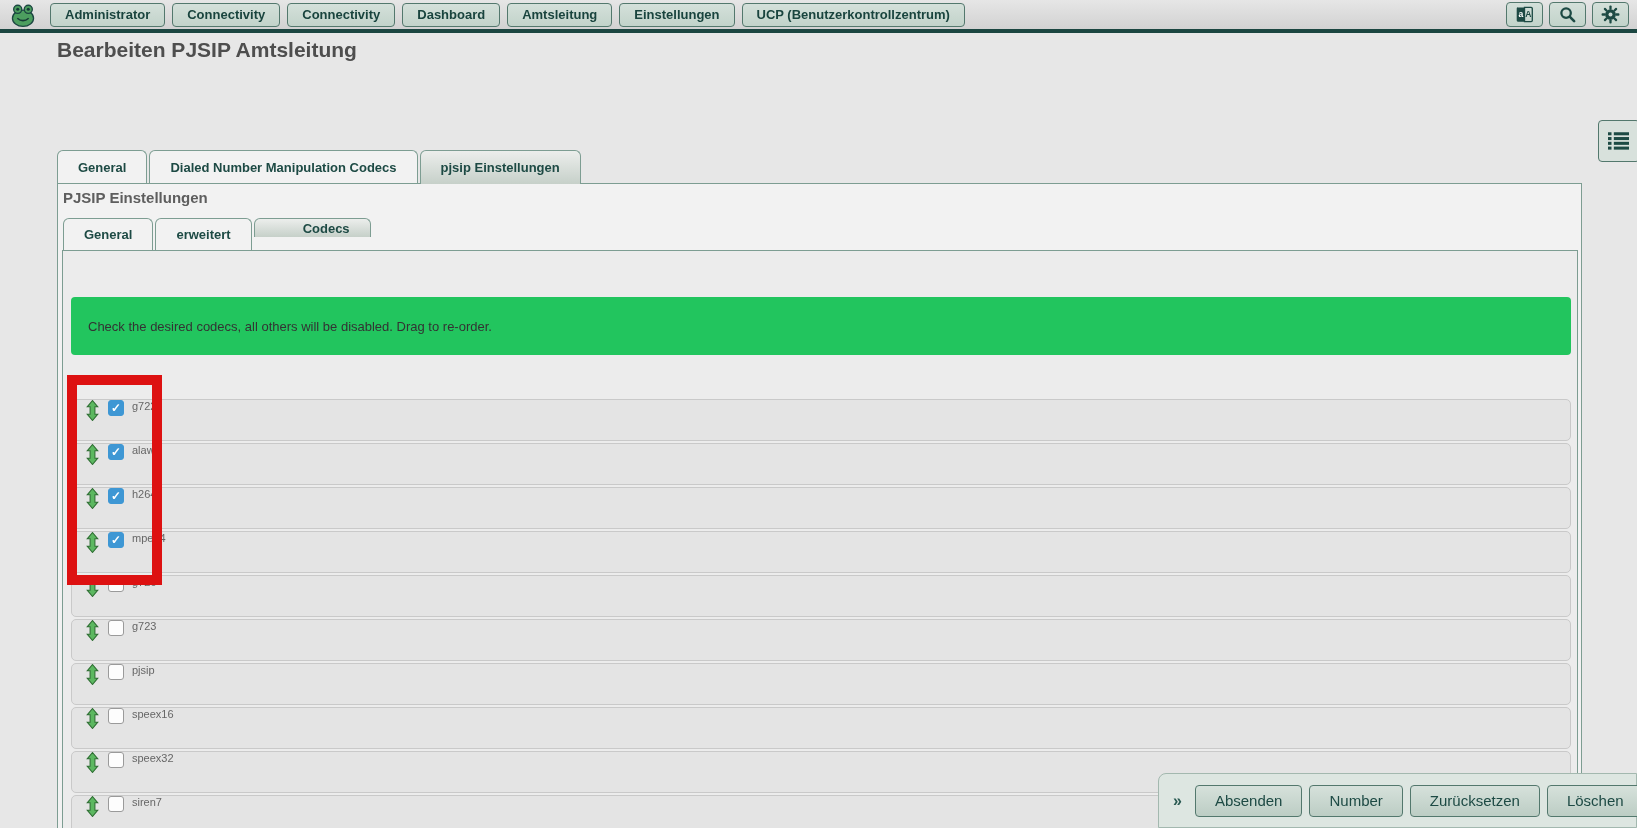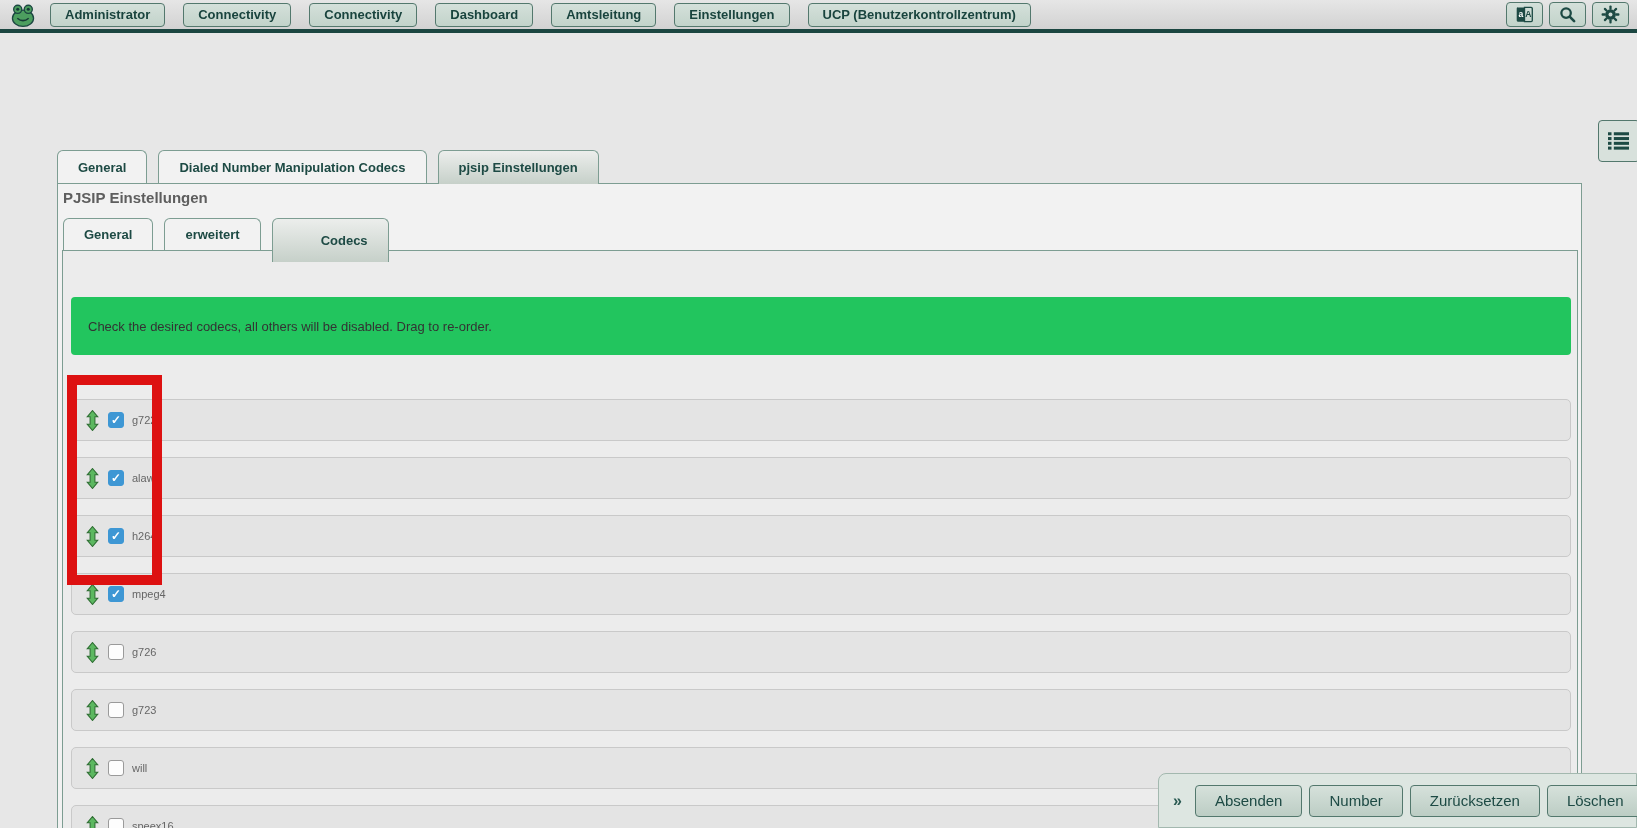--- a/index.html
+++ b/index.html
@@ -13,21 +13,21 @@
   #screen { position:absolute; inset:0; width:1637px; height:828px; overflow:hidden; }
 
   
   .navbar {
     position:absolute; left:0; top:0; width:1637px; height:33px;
     background:linear-gradient(#e6e6e6,#d2d2d2);
     border-bottom:4px solid #1b4641;
     display:flex; align-items:center;
   }
   .logo { width:26px; height:26px; margin-left:10px; flex:0 0 auto; }
-  .nav-items { display:flex; gap:18px; margin-left:14px; }
+  .nav-items { display:flex; gap:7px; margin-left:14px; }
   .nav-btn {
     height:24px; padding:0 14px;
     background:linear-gradient(#d4e0da,#c2d3ca);
     border:1px solid #53786d; border-radius:4px;
     color:#19443e; font-size:13px; font-weight:bold;
     display:flex; align-items:center; white-space:nowrap; cursor:pointer;
   }
   .nav-right { margin-left:auto; margin-right:8px; display:flex; gap:6px; }
   .icon-btn {
     height:25px; min-width:37px; padding:0 8px;
@@ -50,37 +50,37 @@
   .inuse-text { font-size:13px; font-weight:bold; color:#74847e; }
   .inuse-plus { font-size:18px; font-weight:bold; color:#1d4a44; cursor:pointer; line-height:1; }
 
   .float-list-btn {
     position:absolute; left:1598px; top:120px; width:42px; height:42px;
     background:#d8e1dc; border:1px solid #53786d; border-radius:4px;
     display:flex; align-items:center; padding-left:9px; cursor:pointer; z-index:4;
   }
 
   
-  .tabrow { position:absolute; display:flex; gap:11px; align-items:flex-start; z-index:3; }
+  .tabrow { position:absolute; display:flex; gap:2px; align-items:flex-start; z-index:3; }
   .tabrow.main { left:57px; top:150px; }
   .tabrow.sub  { left:63px; top:218px; }
   .tab {
     height:33px; padding:0 20px;
     background:#f2f2f2;
     border:1px solid #7d9d92; border-bottom:none;
     border-radius:6px 6px 0 0;
     color:#1d4a44; font-size:13px; font-weight:bold;
     display:flex; align-items:center; white-space:nowrap; cursor:pointer;
   }
   .tabrow.sub .tab { height:32px; }
   .tab.active {
     background:linear-gradient(#eceeec,#c6d0c9);
     height:34px; position:relative; z-index:4;
   }
-  .tabrow.sub .tab.active { height:44px;padding-left:48px; }
+  .tabrow.sub .tab.active { height:19px;padding-left:48px; }
 
   
   .main-panel {
     position:absolute; left:57px; top:183px; width:1525px; height:645px;
     background:#f2f2f2; border:1px solid #7d9d92; border-bottom:none; z-index:1;
   }
   .section-heading {
     position:absolute; left:63px; top:189px;
     font-size:15px; font-weight:bold; color:#5e5e5e; z-index:2;
   }
@@ -92,23 +92,23 @@
   .hint-box {
     position:absolute; left:8px; top:46px; width:1500px; height:58px;
     background:#22c55e; border-radius:4px;
     display:flex; align-items:center; padding-left:17px;
     font-size:13px; color:#333;
   }
 
   
   .codec-list { position:absolute; left:8px; top:148px; width:1500px; }
   .codec-row {
-    height:42px; margin-bottom:16px;
+    height:42px; margin-bottom:2px;
     background:#e4e4e4; border:1px solid #c9c9c9; border-radius:5px;
-    display:flex; align-items:center; padding-left:14px;
+    display:flex; padding-left:14px;
   }
   .drag-handle { width:13px; height:21px; display:flex; cursor:grab; }
   .cb {
     width:16px; height:16px; margin-left:9px;
     background:#fdfdfd; border:1px solid #9a9a9a; border-radius:3px;
     display:flex; align-items:center; justify-content:center; cursor:pointer;
   }
   .codec-row.checked .cb { background:#3e97d4; border-color:#3e97d4; }
   .codec-row.checked .cb::after {
     content:"\2713"; color:#fff; font-size:12px; font-weight:bold; line-height:1;
@@ -204,20 +204,21 @@
               <rect x="8.8" y="0.6" width="2.4" height="4.4" rx="1" transform="rotate(270 10 10)"></rect>
               <rect x="8.8" y="0.6" width="2.4" height="4.4" rx="1" transform="rotate(315 10 10)"></rect>
             </g>
           </g>
           <circle cx="10" cy="10" r="2.1" fill="#cfdcd6"></circle>
         </svg>
       </div>
     </div>
   </div>
 
+  <div class="page-title">Bearbeiten PJSIP Amtsleitung</div>
 
 
   <div class="float-list-btn">
     <svg viewBox="0 0 18 15" width="21" height="18">
       <g fill="#1d4a44">
         <rect x="0" y="0" width="3" height="2.6"></rect>
           <rect x="5" y="0" width="13" height="2.6"></rect>
         <rect x="0" y="4.1" width="3" height="2.6"></rect>
           <rect x="5" y="4.1" width="13" height="2.6"></rect>
         <rect x="0" y="8.2" width="3" height="2.6"></rect>
@@ -314,21 +315,21 @@
     <span class="cb"></span>
     <span class="codec-label">g723</span>
   </div>
         <div class="codec-row">
     <span class="drag-handle">
       <svg viewBox="0 0 12 20" width="13" height="21">
         <path d="M6 0.5 L11 6.5 H8.3 V13.5 H11 L6 19.5 L1 13.5 H3.7 V6.5 H1 Z" fill="#5cb860" stroke="#2f6e33" stroke-width="1"></path>
       </svg>
     </span>
     <span class="cb"></span>
-    <span class="codec-label">will</span>
+    <span class="codec-label">pjsip</span>
   </div>
         <div class="codec-row">
     <span class="drag-handle">
       <svg viewBox="0 0 12 20" width="13" height="21">
         <path d="M6 0.5 L11 6.5 H8.3 V13.5 H11 L6 19.5 L1 13.5 H3.7 V6.5 H1 Z" fill="#5cb860" stroke="#2f6e33" stroke-width="1"></path>
       </svg>
     </span>
     <span class="cb"></span>
     <span class="codec-label">speex16</span>
   </div>

